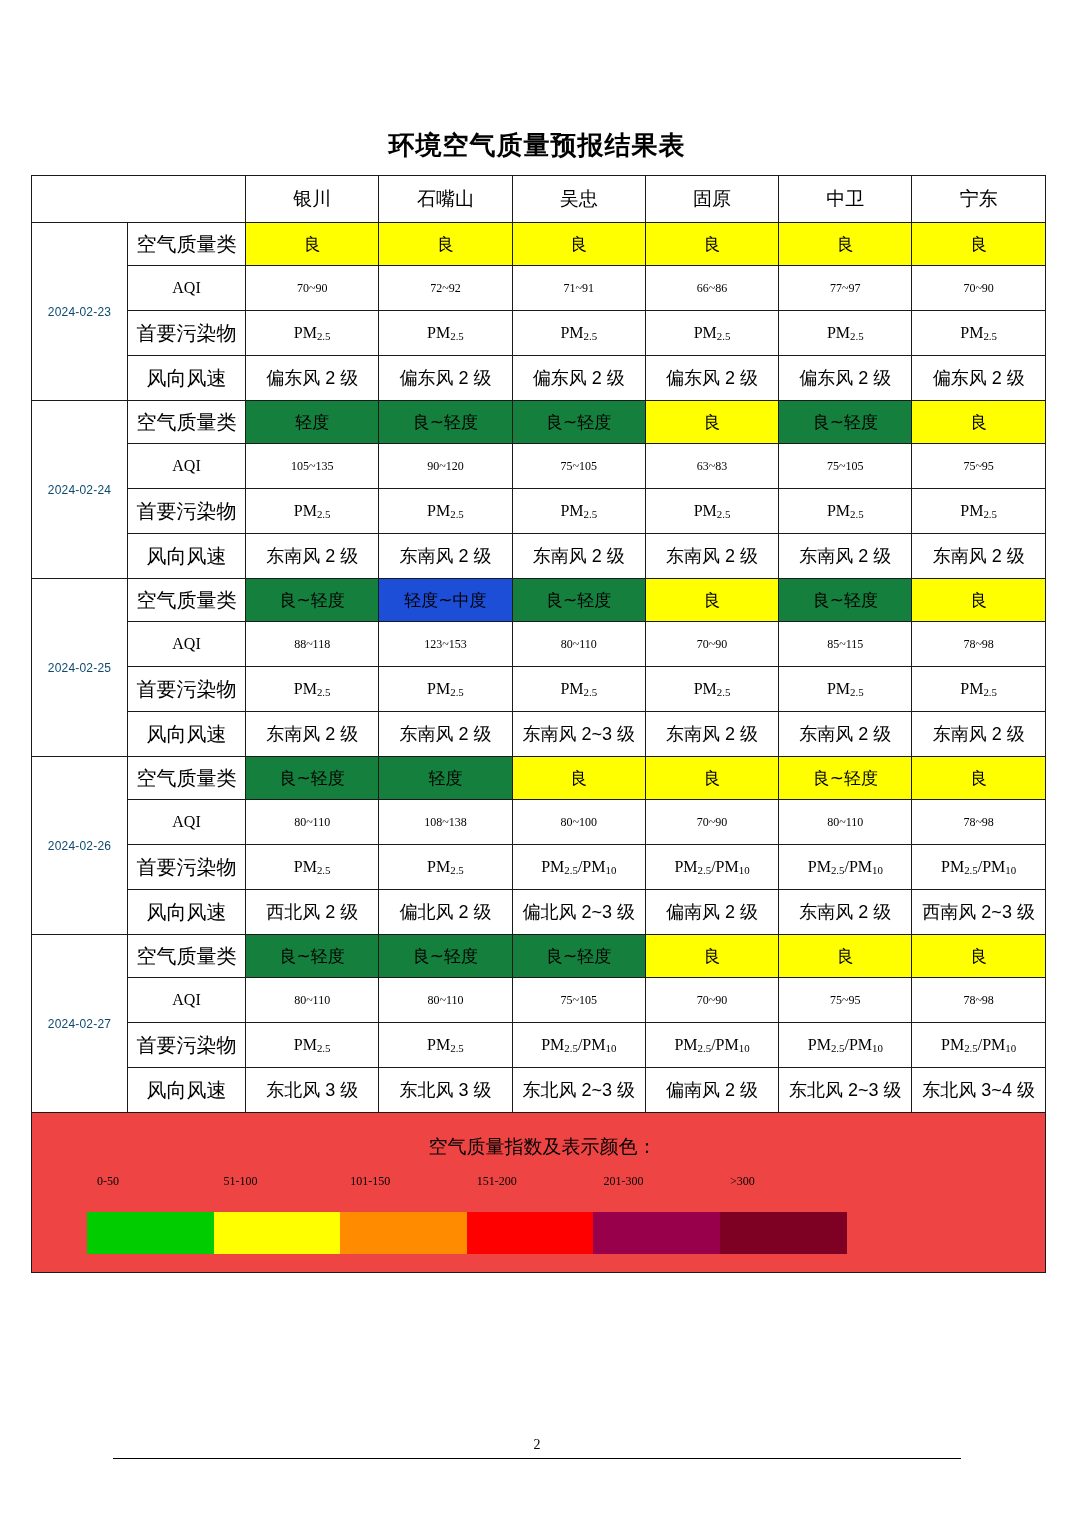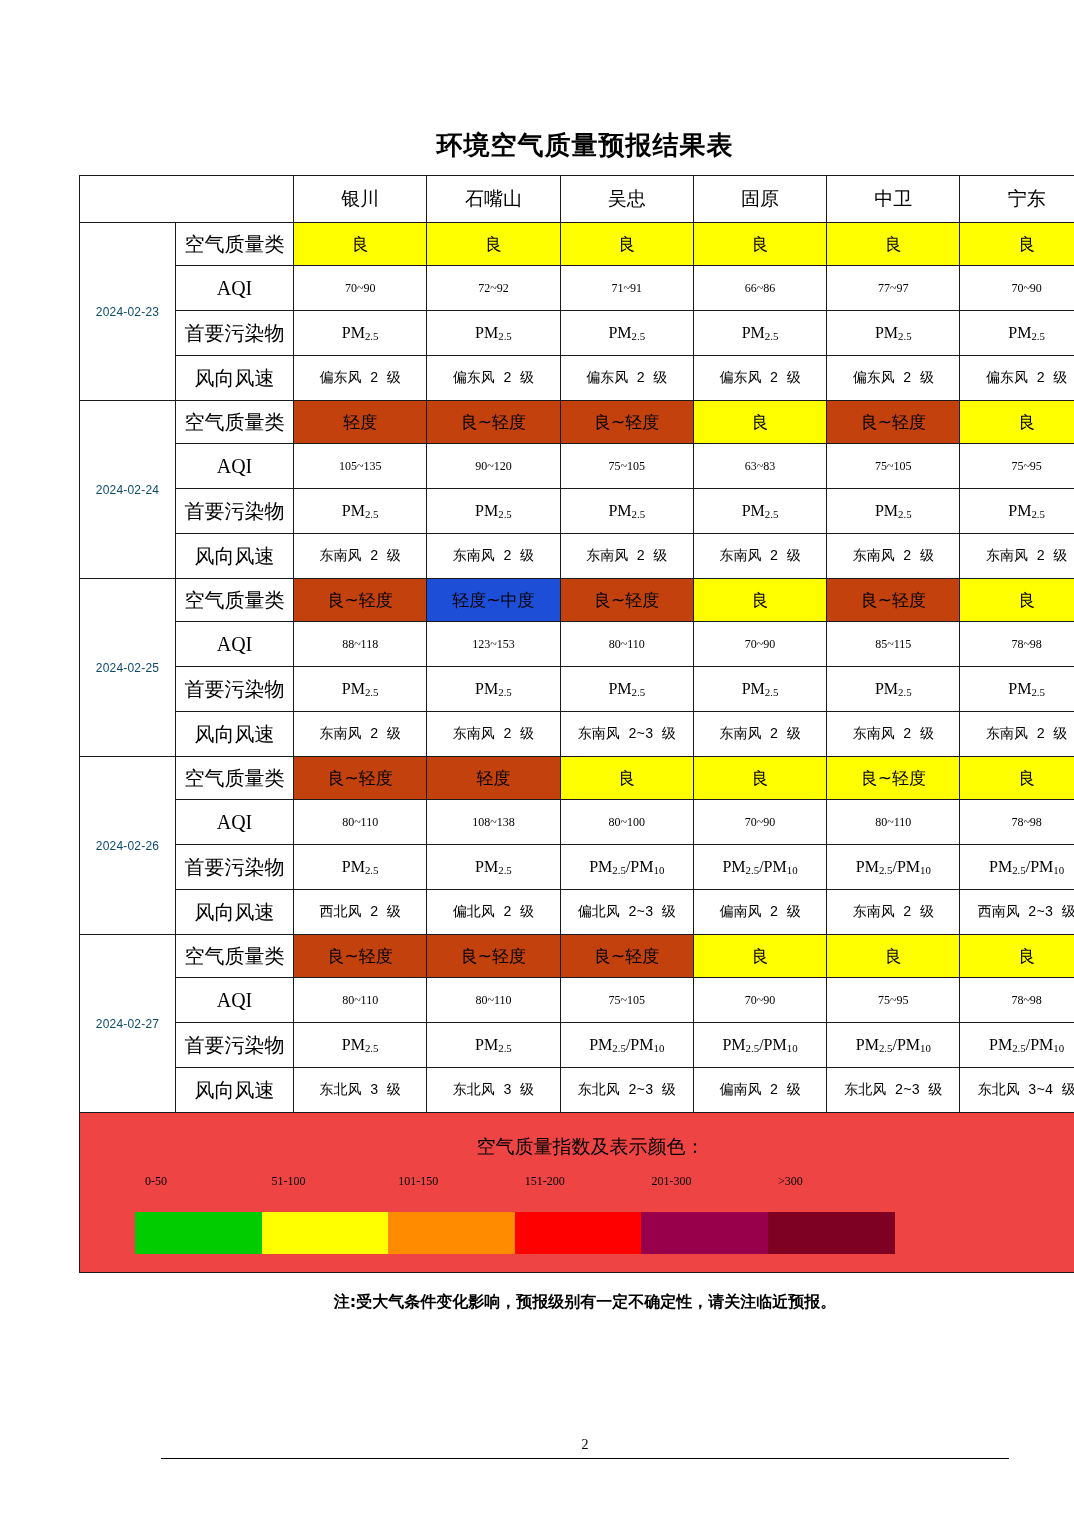--- a/index.html
+++ b/index.html
@@ -16,21 +16,20 @@
     color: #000000;
     position: relative;
     overflow: hidden;
   }
 
   .page {
     position: absolute;
     left: 0; top: 0;
     width: 964px;
     height: 1520px;
-    margin-left: 48px;
   }
 
   
   .doc-title {
     position: absolute;
     left: 0;
     top: 128px;
     width: 1074px;
     text-align: center;
     font-family: "DejaVu Sans", sans-serif;
@@ -83,21 +82,21 @@
   }
 
   
   td.row-label {
     font-family: "DejaVu Sans", sans-serif;
     font-size: 20px;
     color: #000;
   }
   td.row-label.aqi-label {
     font-family: "Liberation Serif", serif;
-    font-size: 20px;
+    font-size: 16px;
   }
 
   
   tr.r-cat td { height: 43px; }
   tr.r-aqi td { height: 45px; }
   tr.r-pol td { height: 45px; }
   tr.r-wind td { height: 45px; }
 
   td.cat {
     font-family: "DejaVu Sans", sans-serif;
@@ -110,27 +109,27 @@
   }
   td.pol {
     font-family: "Liberation Serif", serif;
     font-size: 16px;
   }
   td.pol sub {
     font-size: 0.68em;
     vertical-align: -0.22em;
   }
   td.wind {
-    font-family: Liberation Mono, monospace;
-    font-size: 14px;
+    font-family: Liberation Sans, sans-serif;
+    font-size: 18px;
   }
 
   
   .lv-good   { background: #FFFF00; }
-  .lv-light  { background: #c2410c; }
+  .lv-light  { background: #15803d; }
   .lv-red    { background: #1d4ed8; }
 
   
   td.legend-cell {
     height: 160px;
     text-align: left;
     vertical-align: top;
     background: #ef4444;
     position: relative;
   }
@@ -439,18 +438,17 @@
                   <div class="sw" style="background:#99004C"></div>
                   <div class="sw" style="background:#7E0023"></div>
                 </div>
               </div>
             </td>
           </tr>
         </tbody>
     </table>
   </div>
 
-  <div class="footnote">注:受大气条件变化影响，预报级别有一定不确定性，请关注临近预报。</div>
 
   <div class="page-num">2</div>
   <div class="footer-rule"></div>
 
 </div>
 
 </body></html>

